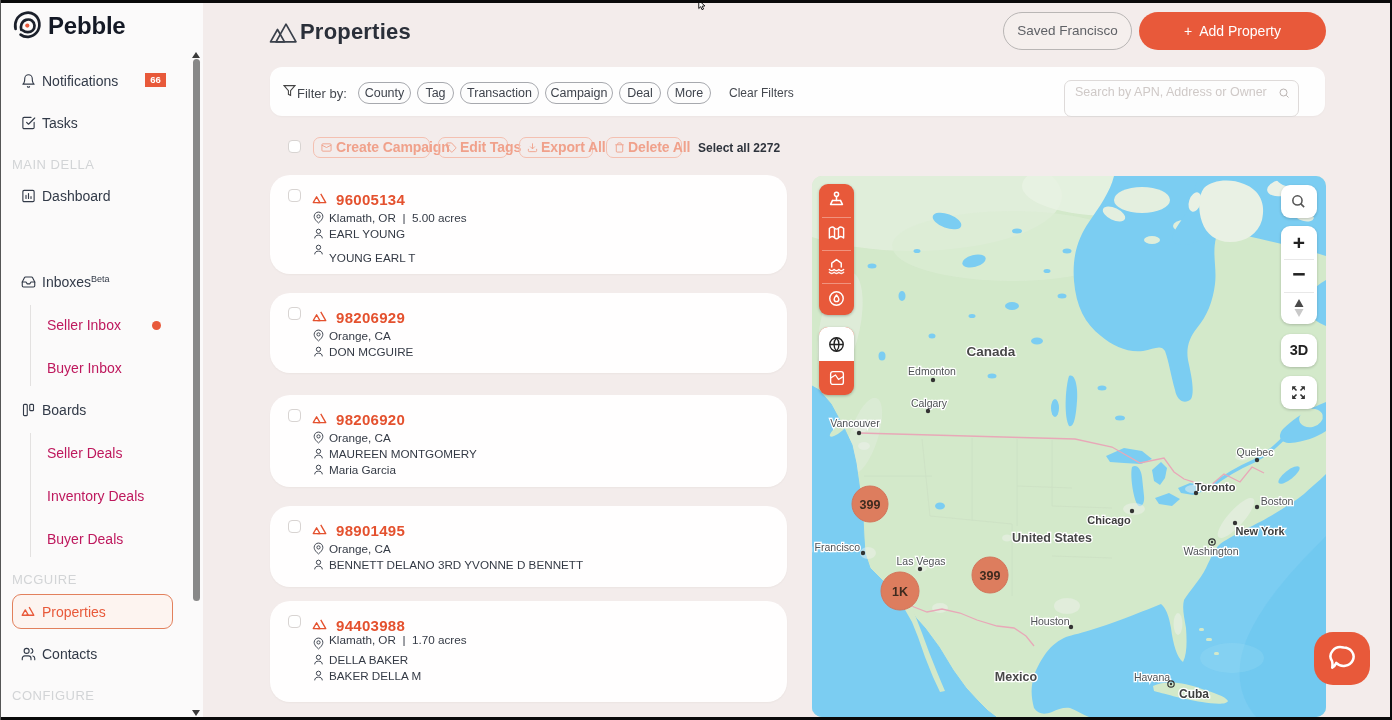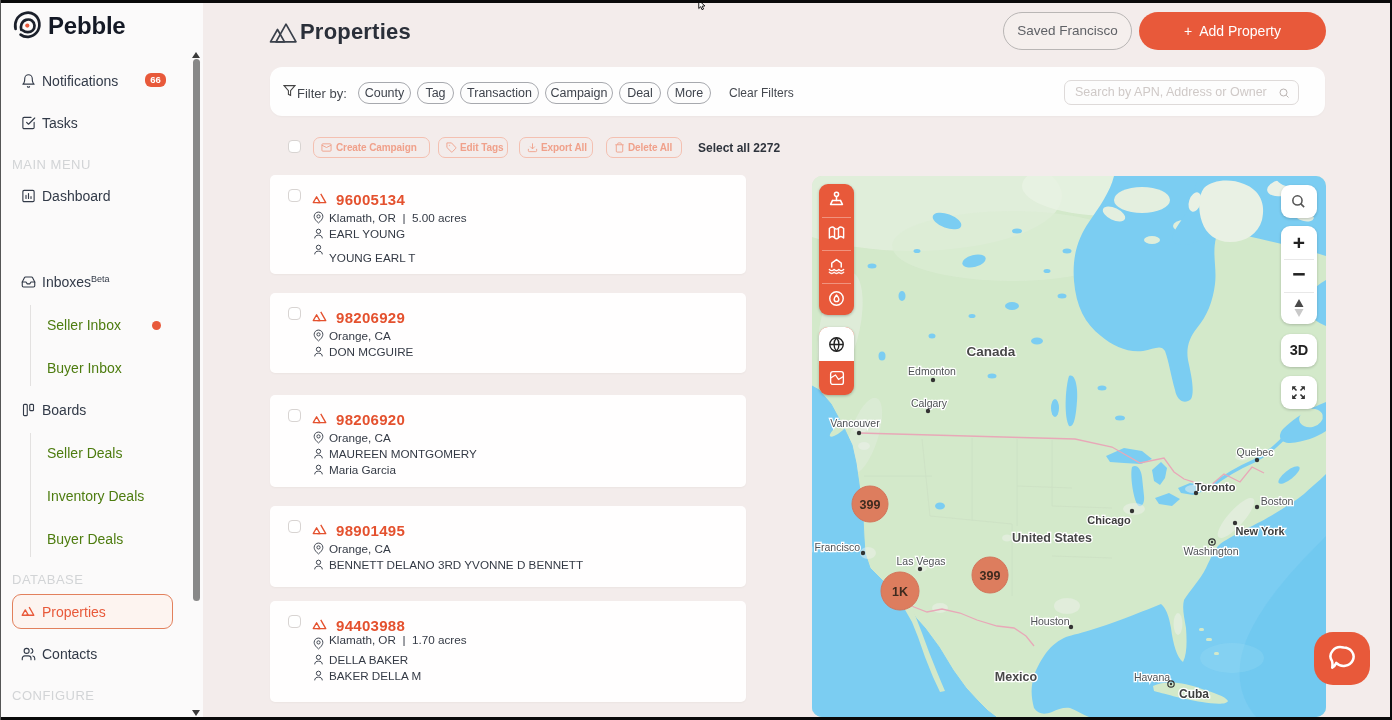--- a/index.html
+++ b/index.html
@@ -10,50 +10,50 @@
   #frame-top { left:0; top:0; width:1392px; height:3px; background:#0a0a0a; z-index:50;}
   #frame-bottom { left:0; top:717px; width:1392px; height:3px; background:#0a0a0a; z-index:50;}
   #frame-left { left:0; top:0; width:1px; height:720px; background:#555; z-index:50;}
   #frame-right { left:1390px; top:0; width:2px; height:720px; background:#0a0a0a; z-index:50;}
 
   
   #sidebar { left:1px; top:2px; width:202px; height:715px; background:#fbfafa; z-index:5; }
   .menu-item { position:absolute; left:0; width:190px; height:24px; display:flex; align-items:center; }
   .menu-item .mi-icon { position:absolute; left:20px; top:50%; transform:translateY(-50%); width:15px; height:15px; }
   .menu-item .mi-label { position:absolute; left:41px; top:50%; transform:translateY(-50%); font-size:14px; color:#323a48; white-space:nowrap; }
-  .menu-sub { position:absolute; left:46px; font-size:14px; color:#4d7c0f; white-space:nowrap; }
+  .menu-sub { position:absolute; left:46px; font-size:14px; color:#be185d; white-space:nowrap; }
   .menu-cap { position:absolute; left:11px; font-size:13px; color:#d2d4d6; letter-spacing:0.5px; }
   #indent-line1 { left:29px; top:303px; width:1px; height:81px; background:#e3e1e0; }
   #indent-line2 { left:29px; top:431px; width:1px; height:124px; background:#e3e1e0; }
-  #badge66 { left:144px; top:71px; width:21px; height:14px; background:#e8593a; border-radius:6px; color:#fff; font-size:9.5px; font-weight:bold; text-align:center; line-height:14px; }
+  #badge66 { left:144px; top:71px; width:21px; height:14px; background:#e8593a; border-radius:0; color:#fff; font-size:9.5px; font-weight:bold; text-align:center; line-height:14px; }
   #seller-dot { left:151px; top:319px; width:9px; height:9px; border-radius:50%; background:#e8593a; }
   #props-btn { left:11px; top:592px; width:161px; height:35px; border:1px solid #e2805c; border-radius:9px; background:#fdf4f0; }
   #sb-thumb { left:192px; top:57px; width:7px; height:542px; background:#888; border-radius:4px; }
   .sb-arrow { position:absolute; left:191px; width:0; height:0; border-left:4px solid transparent; border-right:4px solid transparent; }
 
   
   #hdr-title { left:300px; top:19px; font-size:22px; font-weight:600; color:#2a2f39; letter-spacing:0.2px; }
   #btn-saved { left:1003px; top:12px; width:129px; height:38px; border:1px solid #b9b6b5; border-radius:19px; background:#f5efed; color:#5f6166; font-size:13.5px; text-align:center; line-height:36px; }
   #btn-add { left:1139px; top:12px; width:187px; height:38px; border-radius:19px; background:#e8593a; color:#fff; font-size:14px; text-align:center; line-height:38px; }
 
   
   #filterbar { left:270px; top:67px; width:1055px; height:49px; background:#fefefe; border-radius:12px; box-shadow:0 1px 2px rgba(0,0,0,0.03); }
   .pill { position:absolute; top:82px; height:22px; border:1px solid #a7a9ae; border-radius:11px; background:#fdfdfd; color:#3f444d; font-size:12.5px; line-height:20px; text-align:center; }
   #clear-filters { left:729px; top:86px; font-size:12px; color:#44484f; }
   #filter-label { left:297px; top:86px; font-size:13px; color:#44484f; }
-  #searchbox { left:1064px; top:80px; width:235px; height:25px; border:1px solid #dedad9; border-radius:7px; background:#fdfdfd; }
+  #searchbox { left:1064px; top:80px; width:235px; height:37px; border:1px solid #dedad9; border-radius:7px; background:#fdfdfd; }
   #searchbox span { position:absolute; left:10px; top:4px; font-size:12.5px; color:#cfc9c7; }
 
   
-  .act-btn { position:absolute; top:137px; height:21px; border:1px solid #f4c0b1; border-radius:7px; color:#f0a18b; font-size:10px; font-weight:600; line-height:19px; white-space:nowrap; letter-spacing:-0.1px; }
+  .act-btn { position:absolute; top:137px; height:21px; border:1px solid #f4c0b1; border-radius:7px; color:#f0a18b; font-size:14px; font-weight:600; line-height:19px; white-space:nowrap; letter-spacing:-0.1px; }
   #select-all { left:698px; top:141px; font-size:12px; font-weight:bold; color:#2e333c; }
   .checkbox { position:absolute; width:13px; height:13px; border:1px solid #d8d4d2; border-radius:4px; background:#fff; }
 
   
-  .card { position:absolute; left:270px; width:476px; background:#fffefe; border-radius:5px; box-shadow:0 1px 2px rgba(60,40,30,0.04); }
+  .card { position:absolute; left:270px; width:517px; background:#fffefe; border-radius:20px; box-shadow:0 1px 2px rgba(60,40,30,0.04); }
   .card .ttl { position:absolute; left:66px; top:16px; font-size:15px; font-weight:bold; color:#e4512e; letter-spacing:0.3px; }
   .card .row { position:absolute; left:59px; font-size:11.7px; color:#343a45; white-space:nowrap; }
   .card .cic { position:absolute; left:42px; width:13px; height:13px; }
   .card .cbx { left:18px; top:14px; }
   .card .mtn { position:absolute; left:42px; top:17px; }
 </style>
 </head>
 <body>
 <div class="abs" id="frame-top"></div>
 <div class="abs" id="frame-bottom"></div>
@@ -79,21 +79,21 @@
   <div class="abs" id="badge66">66</div>
 
   <div class="menu-item" style="top:109px">
     <svg class="mi-icon" viewBox="0 0 24 24" fill="none" stroke="#323a48" stroke-width="1.8" stroke-linecap="round" stroke-linejoin="round">
         <path d="M21 11v8a2 2 0 0 1-2 2H5a2 2 0 0 1-2-2V5a2 2 0 0 1 2-2h11"></path>
         <path d="M9 11l3 3L22 4"></path>
       </svg>
     <div class="mi-label">Tasks</div>
   </div>
 
-  <div class="menu-cap" style="top:155px">MAIN MENU</div>
+  <div class="menu-cap" style="top:155px">MAIN DELLA</div>
 
   <div class="menu-item" style="top:182px">
     <svg class="mi-icon" viewBox="0 0 24 24" fill="none" stroke="#323a48" stroke-width="1.8" stroke-linecap="round" stroke-linejoin="round">
         <rect x="3" y="3" width="18" height="18" rx="2"></rect>
         <path d="M8 16v-5M12 16V8M16 16v-3"></path>
       </svg>
     <div class="mi-label">Dashboard</div>
   </div>
 
 
@@ -116,21 +116,21 @@
         <rect x="14" y="3" width="6" height="10" rx="1.5"></rect>
       </svg>
     <div class="mi-label">Boards</div>
   </div>
 
   <div class="abs" id="indent-line2"></div>
   <div class="menu-sub" style="top:443px">Seller Deals</div>
   <div class="menu-sub" style="top:486px">Inventory Deals</div>
   <div class="menu-sub" style="top:529px">Buyer Deals</div>
 
-  <div class="menu-cap" style="top:570px">DATABASE</div>
+  <div class="menu-cap" style="top:570px">MCGUIRE</div>
 
   <div class="abs" id="props-btn"></div>
   <svg class="abs" style="left:20px;top:603px" width="14" height="12" viewBox="0 0 18 14" fill="none" stroke="#e8593a" stroke-width="1.7" stroke-linejoin="round">
       <path d="M5.5 5.5 L9.5 12.5 L1.5 12.5 Z"></path>
       <path d="M10.5 2 L16.5 12.5 L6.5 12.5"></path>
     </svg>
   <div class="abs" style="left:41px;top:602px;font-size:14px;color:#e8593a;">Properties</div>
 
   <div class="menu-item" style="top:640px">
     <svg class="mi-icon" viewBox="0 0 24 24" fill="none" stroke="#323a48" stroke-width="1.8" stroke-linecap="round" stroke-linejoin="round">

